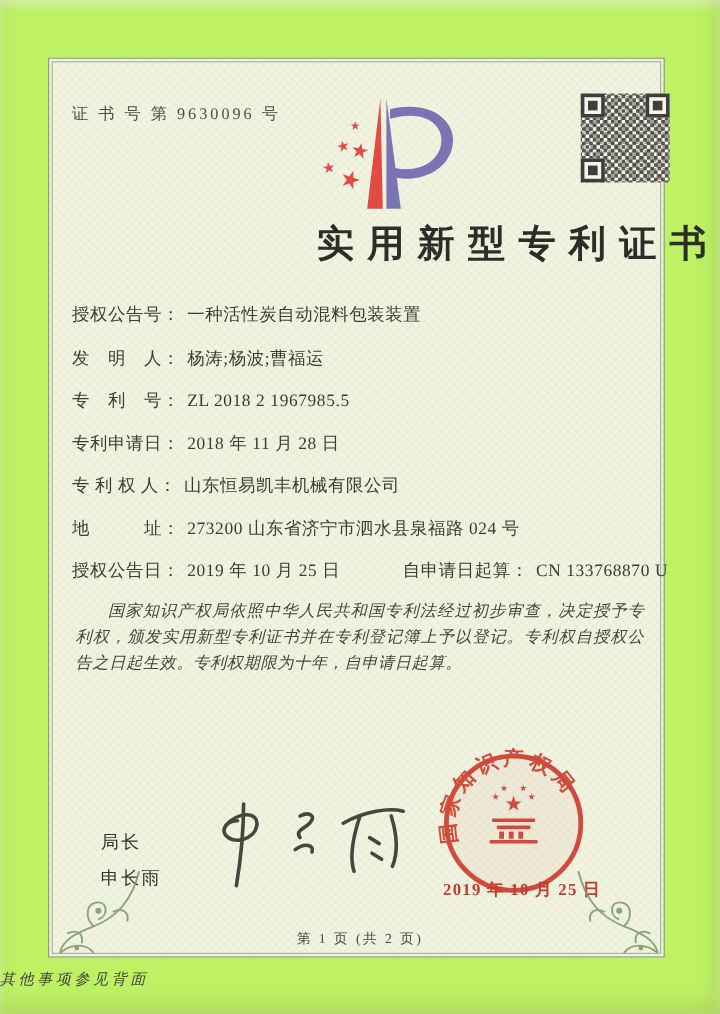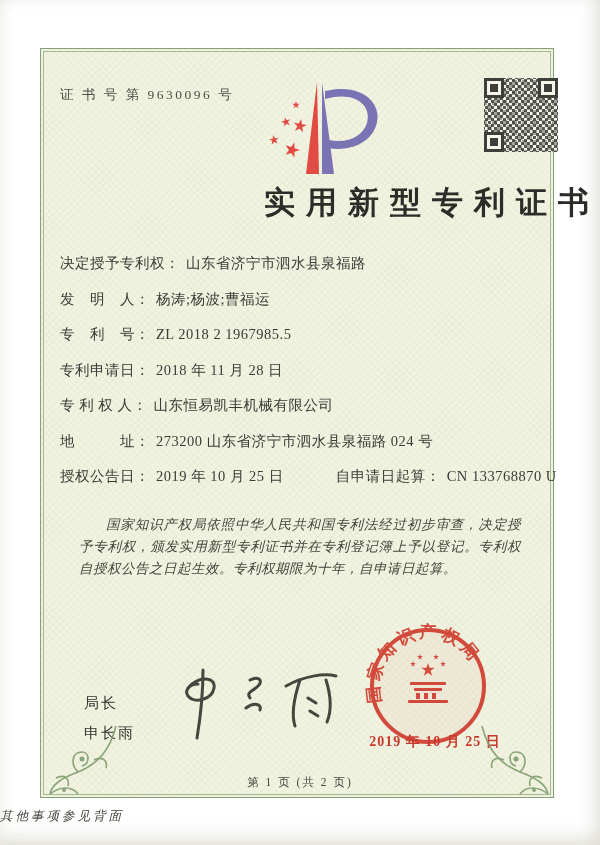--- a/index.html
+++ b/index.html
@@ -4,21 +4,21 @@
 <style>
   html,body{margin:0;padding:0;}
   body{
     width:600px;height:845px;
     font-family:"Liberation Serif","DejaVu Serif",serif;
     background:#efecdd;
     position:relative;overflow:hidden;
   }
   .paper{
     position:absolute;inset:0;
-    background:#ffffff;
+    background:#bef264;
     box-shadow:inset -8px 0 14px rgba(120,110,80,.10),
                inset 0 -10px 16px rgba(120,110,80,.14),
                inset 0 4px 8px rgba(255,255,255,.5);
   }
   .frame{
     position:absolute;left:40px;top:48px;width:514px;height:750px;
     border:1px solid #84a077;
     box-sizing:border-box;
     background-color:#f1f3e0;
     background-image:
@@ -62,21 +62,21 @@
   }
   .field-row{margin-bottom:14.5px;line-height:21px;letter-spacing:.5px;white-space:nowrap;}
   .field-row .lab{margin-right:6px;}
   .grant-gap{display:inline-block;width:52px;}
   .body-text{
     position:absolute;left:63px;top:498px;width:474px;
     font-size:13.5px;line-height:22px;color:#45443c;
     font-style:italic;letter-spacing:.5px;
     text-align:justify;
   }
-  .body-text p{margin:16px;text-indent:2em;font-family:Liberation Serif, serif;}
+  .body-text p{margin:0;text-indent:2em;font-family:Liberation Serif, serif;}
   .signer{
     position:absolute;left:84px;top:688px;
     font-size:15px;color:#33332f;letter-spacing:2px;line-height:30px;
   }
   .autograph{position:absolute;left:158px;top:658px;width:200px;height:95px;}
   .seal{position:absolute;left:350px;top:620px;width:156px;height:156px;}
   .seal-date{
     position:absolute;left:350px;top:733px;width:170px;
     text-align:center;font-size:14px;color:#c93a2e;
     font-weight:700;letter-spacing:1px;
@@ -120,21 +120,21 @@
   <div class="qr">
     <div class="finder tl"></div>
     <div class="finder tr"></div>
     <div class="finder bl"></div>
   </div>
 
   <div class="title">实用新型专利证书</div>
 
   <div class="fields">
     <div class="field-row">
-      <span class="lab">决定授予专利权：</span><span>山东省济宁市泗水县泉福路</span>
+      <span class="lab">授权公告号：</span><span>一种活性炭自动混料包装装置</span>
     </div>
     <div class="field-row">
       <span class="lab">发　明　人：</span><span>杨涛;杨波;曹福运</span>
     </div>
     <div class="field-row">
       <span class="lab">专　利　号：</span><span>ZL 2018 2 1967985.5</span>
     </div>
     <div class="field-row">
       <span class="lab">专利申请日：</span><span>2018 年 11 月 28 日</span>
     </div>

